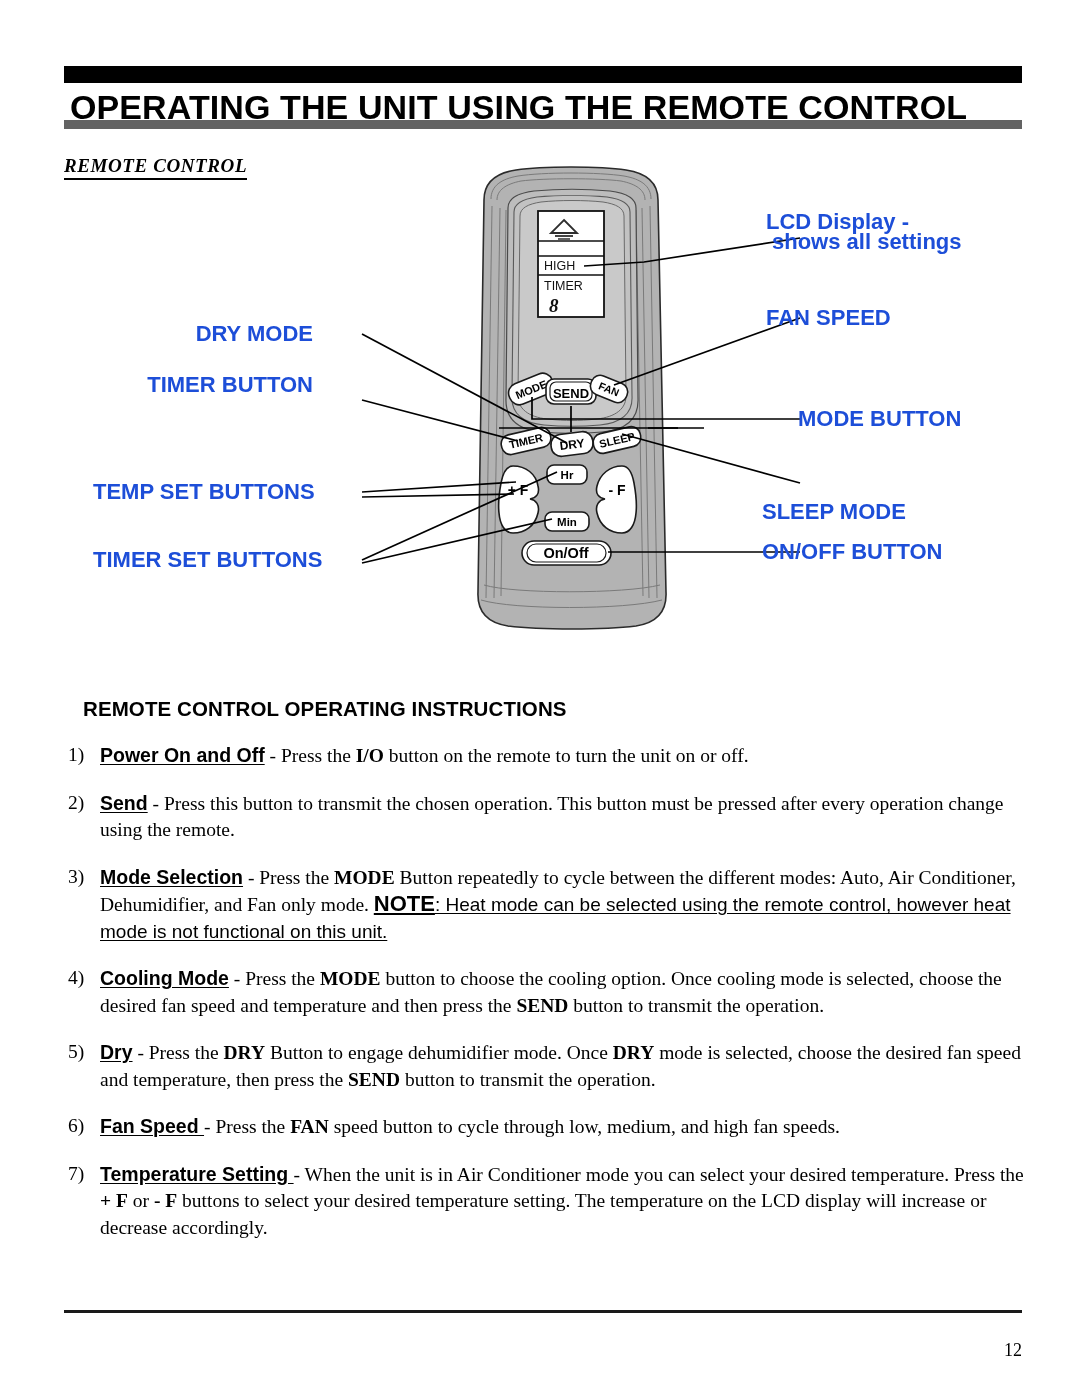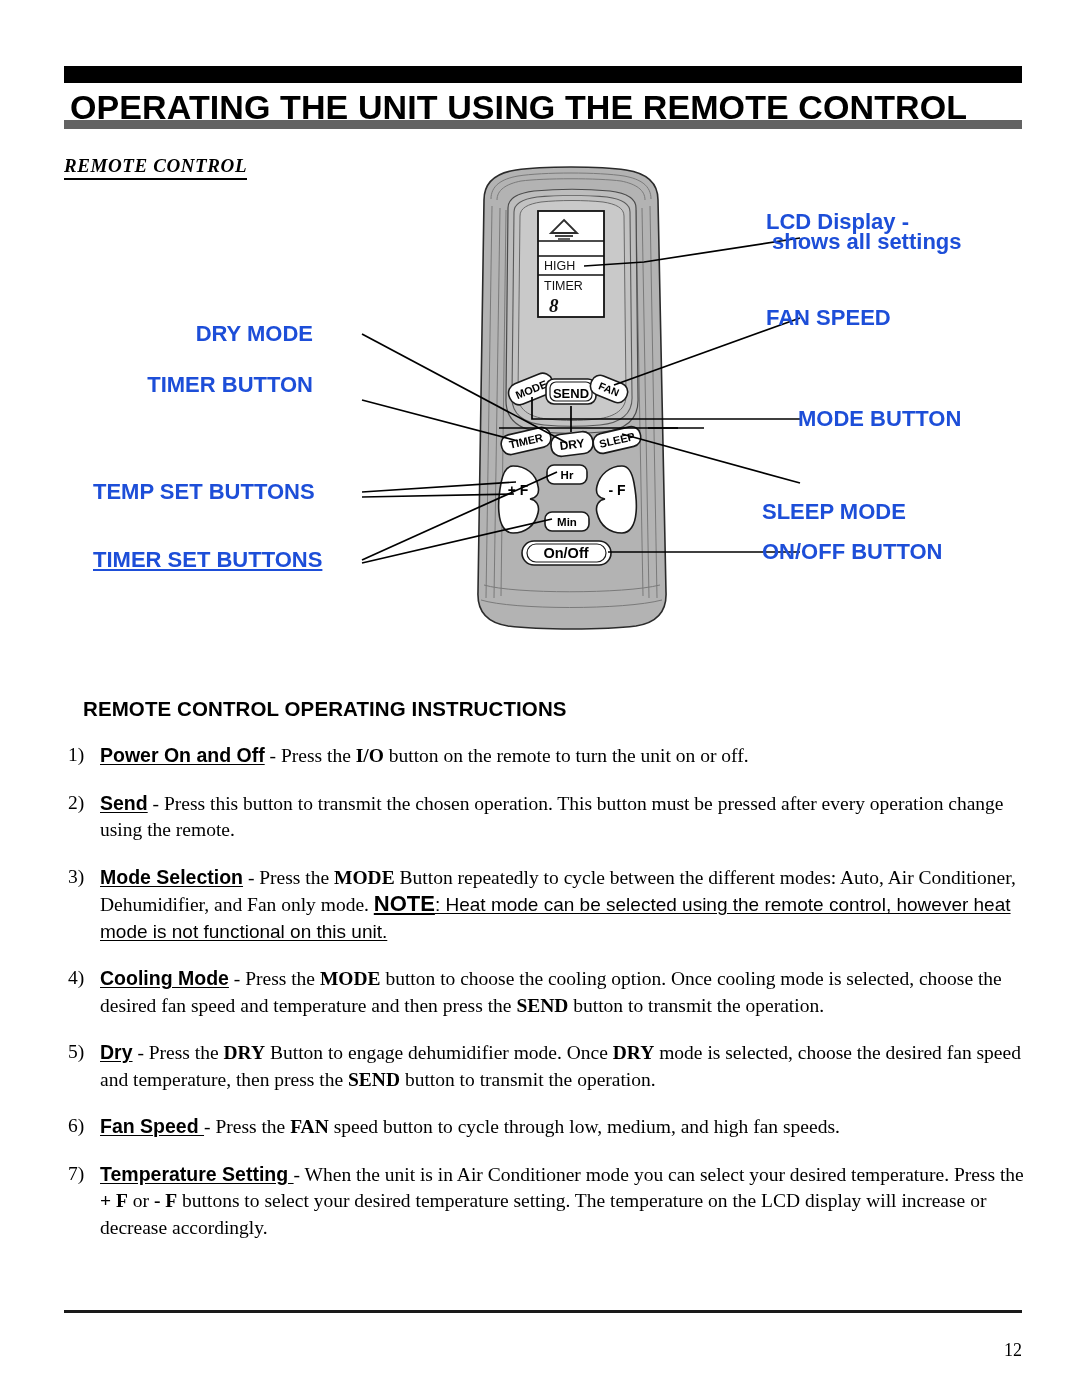--- a/index.html
+++ b/index.html
@@ -360,21 +360,21 @@
   <path class="lead" d="M 756 552 L 564 552"></path>
 
   <path class="lead" d="M 527 406 L 527 432"></path>
   <path class="lead" d="M 455 428 L 660 428"></path>
 </svg>
 </div>
 
 <div class="callout left" style="left:113px; top:324px; width:200px;">DRY MODE</div>
 <div class="callout left" style="left:113px; top:375px; width:200px;">TIMER BUTTON</div>
 <div class="callout left" style="left:93px; top:482px; width:220px;">TEMP SET BUTTONS</div>
-<div class="callout left" style="left:93px; top:550px; width:220px;text-decoration:underline;">TIMER SET BUTTONS</div>
+<div class="callout left" style="left:93px; top:550px; width:220px;">TIMER SET BUTTONS</div>
 
 <div class="callout right" style="left:766px; top:212px;">
   <div>LCD Display -</div>
   <div style="padding-left:6px;text-align:right;">shows all settings</div>
 </div>
 <div class="callout right" style="left:766px; top:308px;">FAN SPEED</div>
 <div class="callout right" style="left:762px; top:409px;margin-left:36px;">MODE BUTTON</div>
 <div class="callout right" style="left:762px; top:473px;margin-top:29px;">SLEEP MODE</div>
 <div class="callout right" style="left:762px; top:542px;">ON/OFF BUTTON</div>
 

